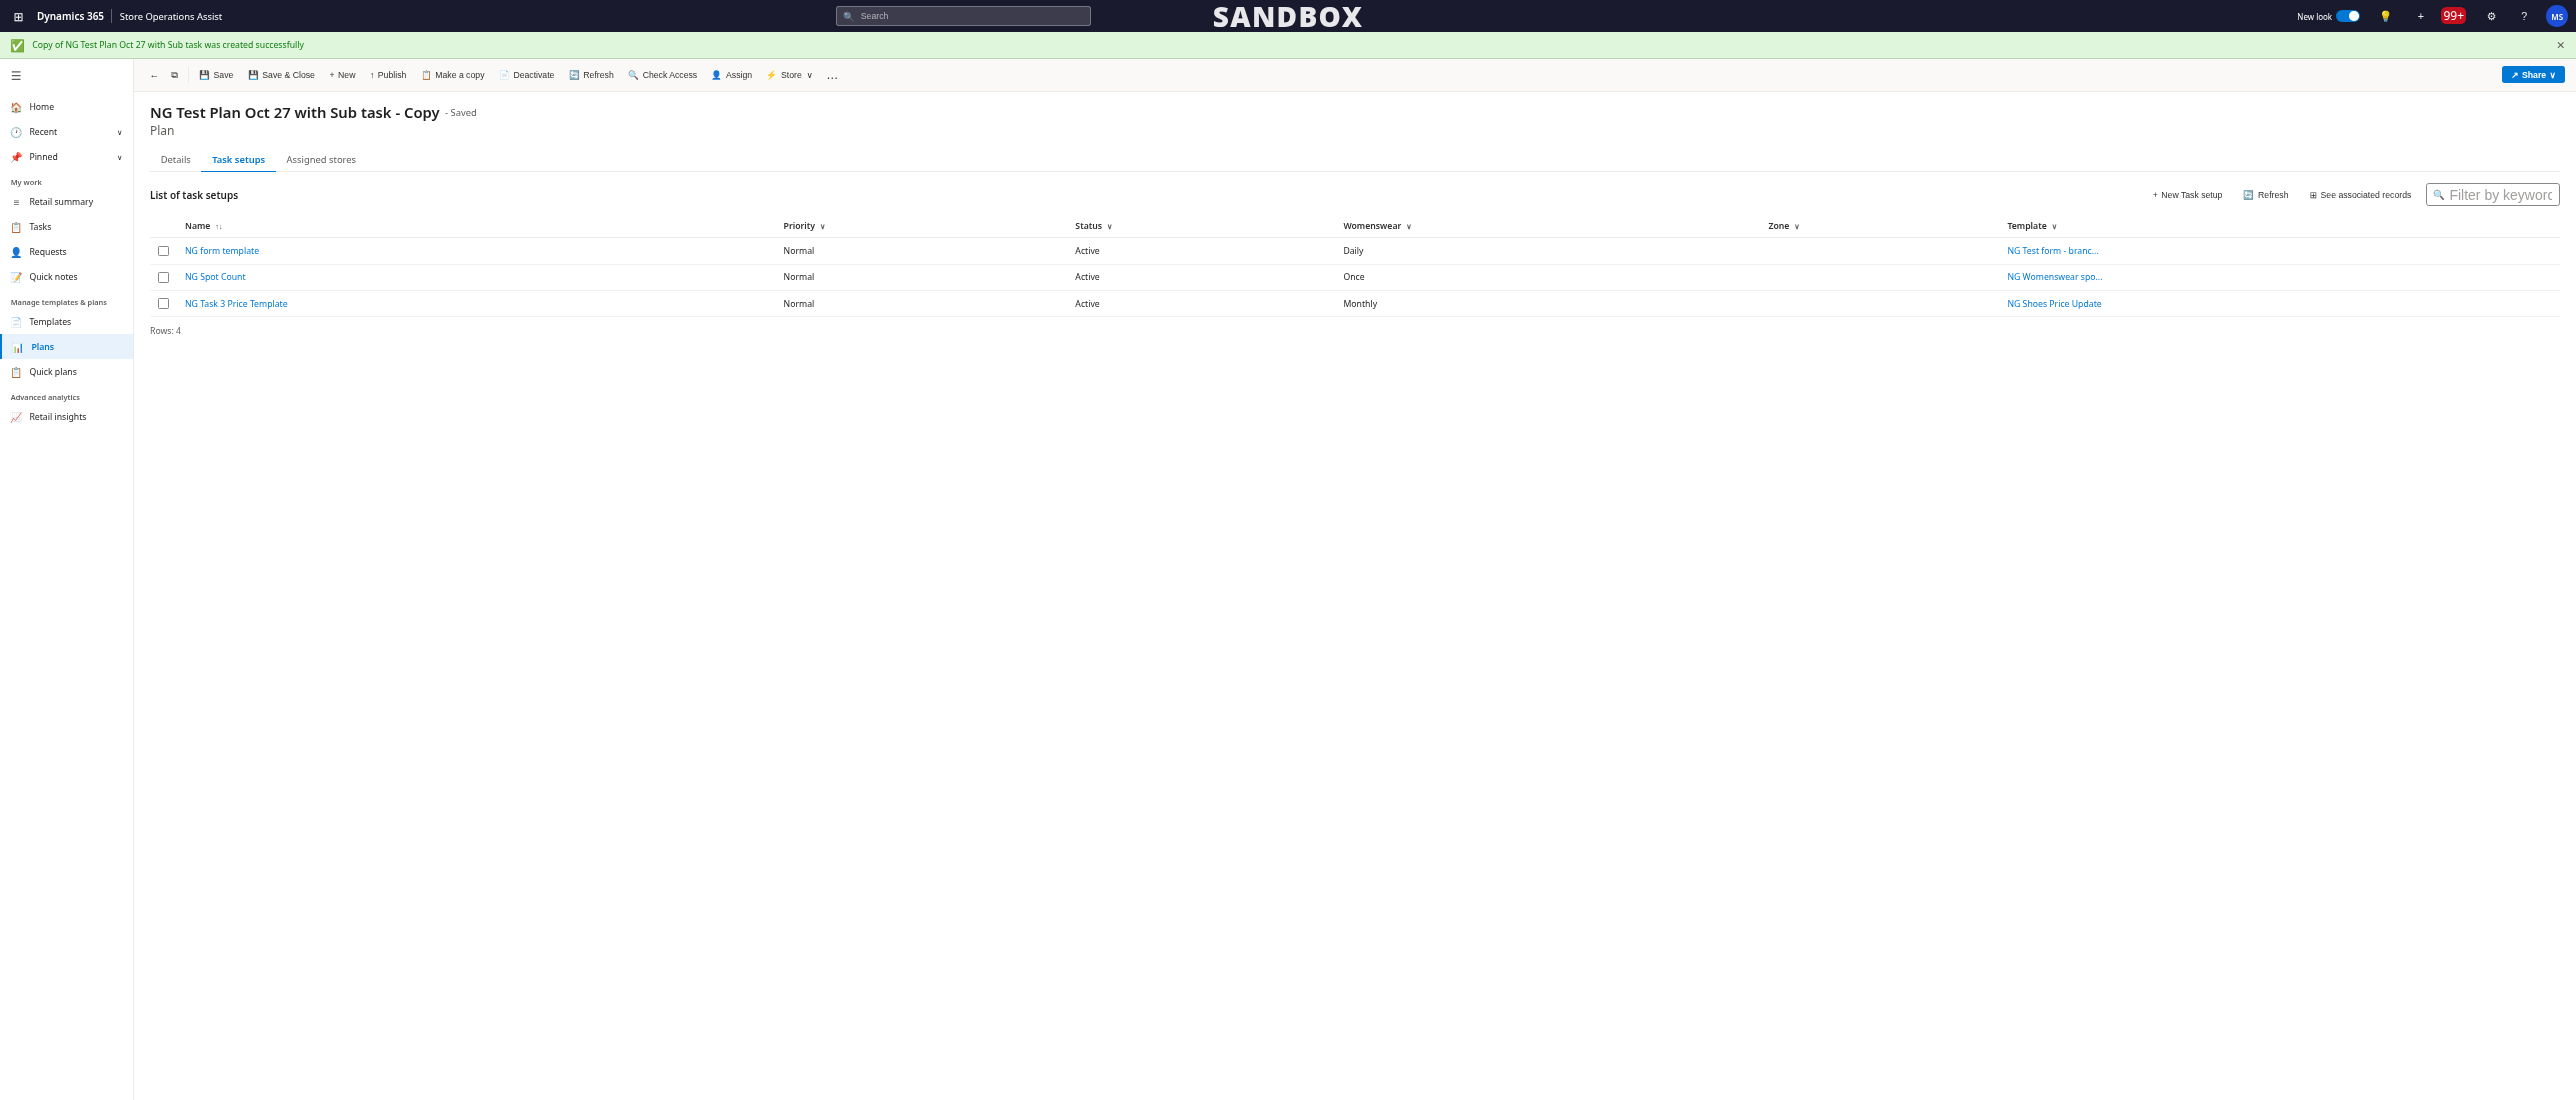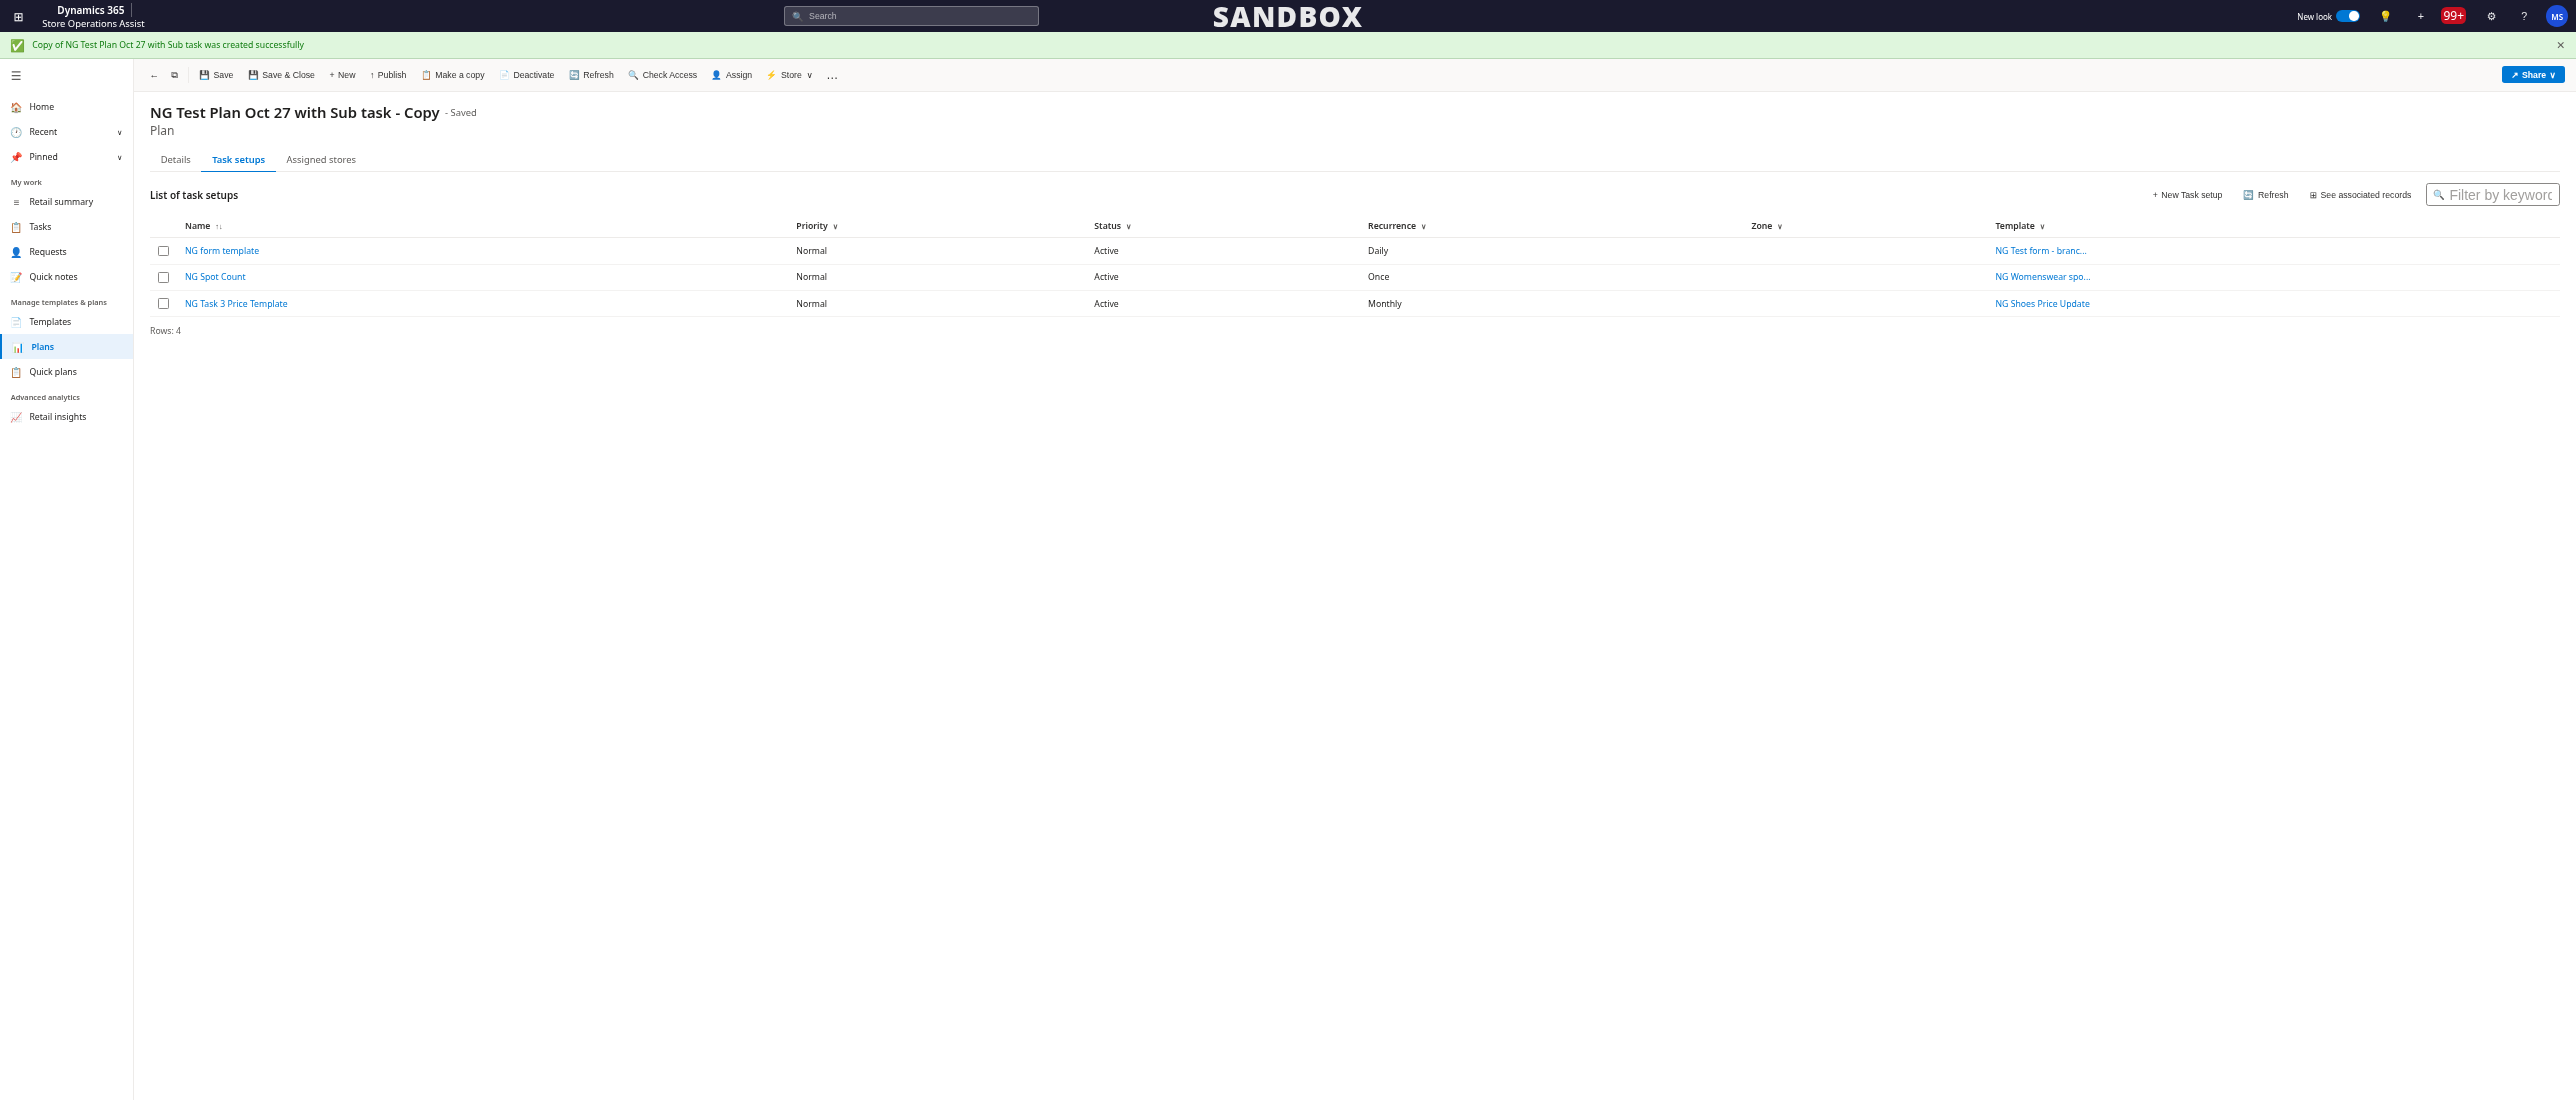--- a/index.html
+++ b/index.html
@@ -3,21 +3,21 @@
   <meta charset="utf-8">
   <style>
     *, *::before, *::after { box-sizing: border-box; margin: 0; padding: 0; }
     body { font-family: 'Segoe UI', system-ui, sans-serif; font-size: 9.4px; background: #f3f2f1; color: #201f1e; overflow: hidden; height: 100vh; }
 
     
     .top-nav {
       display: flex; align-items: center; background: #1a1a2e; height: 32px; padding: 0 8px; gap: 5.4px; position: relative;
     }
     .top-nav-waffle { color: #fff; font-size: 12px; cursor: pointer; padding: 2.7px 5.4px; }
-    .top-nav-brand { display: flex; align-items: center; gap: 0; flex-direction: column; }
+    .top-nav-brand { display: flex; align-items: center; gap: 0; }
     .top-nav-d365 { color: #fff; font-weight: 600; font-size: 10px; padding: 0 6.7px 0 2.7px; border-right: 0.7px solid rgba(255,255,255,0.3); }
     .top-nav-app { color: #fff; font-size: 9.4px; padding: 0 8px; }
     .top-nav-search { flex: 1; max-width: 255px; margin: 0 auto; background: rgba(255,255,255,0.15); border: 0.7px solid rgba(255,255,255,0.3); border-radius: 2.7px; display: flex; align-items: center; padding: 2.7px 6.7px; gap: 5.4px; }
     .top-nav-search input { background: transparent; border: none; outline: none; color: #fff; font-size: 8.7px; width: 100%; }
     .top-nav-search input::placeholder { color: rgba(255,255,255,0.6); }
     .sandbox-text { color: #fff; font-size: 28px; font-weight: 900; letter-spacing: 1.3px; position: absolute; left: 50%; transform: translateX(-50%); opacity: 0.9; }
     .top-nav-right { display: flex; align-items: center; gap: 14px; margin-left: auto; }
     .top-nav-right .new-look { display: flex; align-items: center; gap: 4px; color: #fff; font-size: 8px; }
     .toggle { width: 24px; height: 12px; background: #0078d4; border-radius: 6.7px; position: relative; cursor: pointer; }
     .toggle::after { content: ''; width: 9.4px; height: 9.4px; background: #fff; border-radius: 50%; position: absolute; right: 1.3px; top: 1.3px; }
@@ -291,21 +291,21 @@
             </th>
             <th>
               <span>Priority</span>
               <span class="sort-icon">∨</span>
             </th>
             <th>
               <span>Status</span>
               <span class="sort-icon">∨</span>
             </th>
             <th>
-              <span>Recurrence</span>
+              <span>Womenswear</span>
               <span class="sort-icon">∨</span>
             </th>
             <th>
               <span>Zone</span>
               <span class="sort-icon">∨</span>
             </th>
             <th>
               <span>Template</span>
               <span class="sort-icon">∨</span>
             </th>

